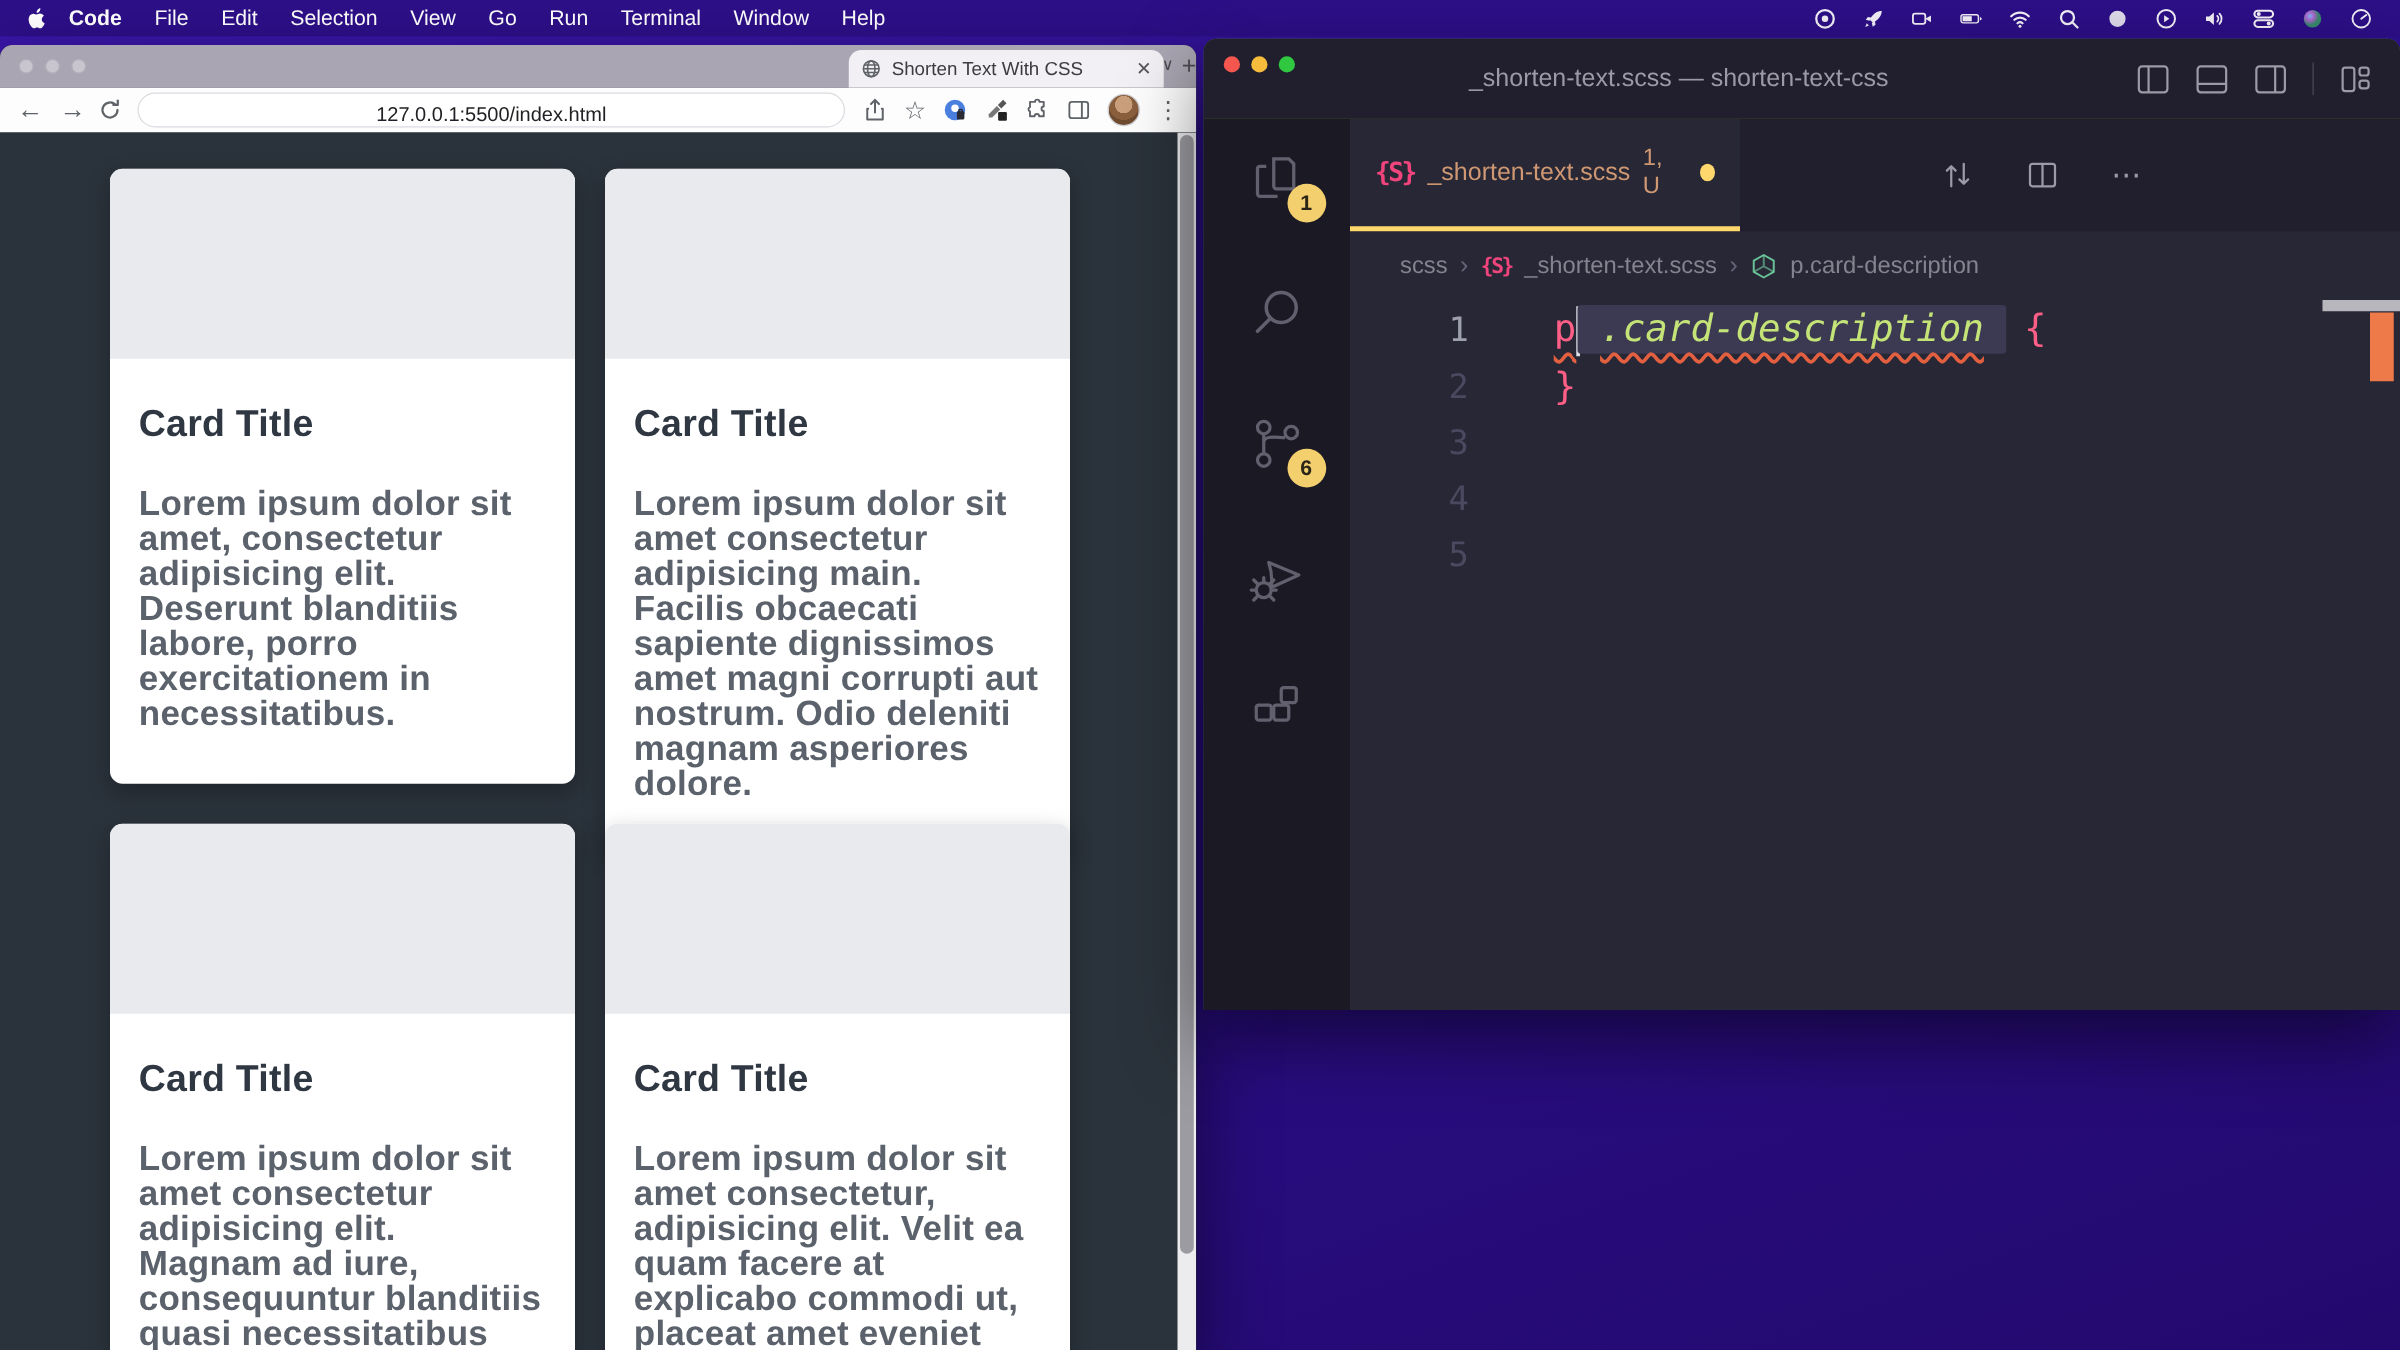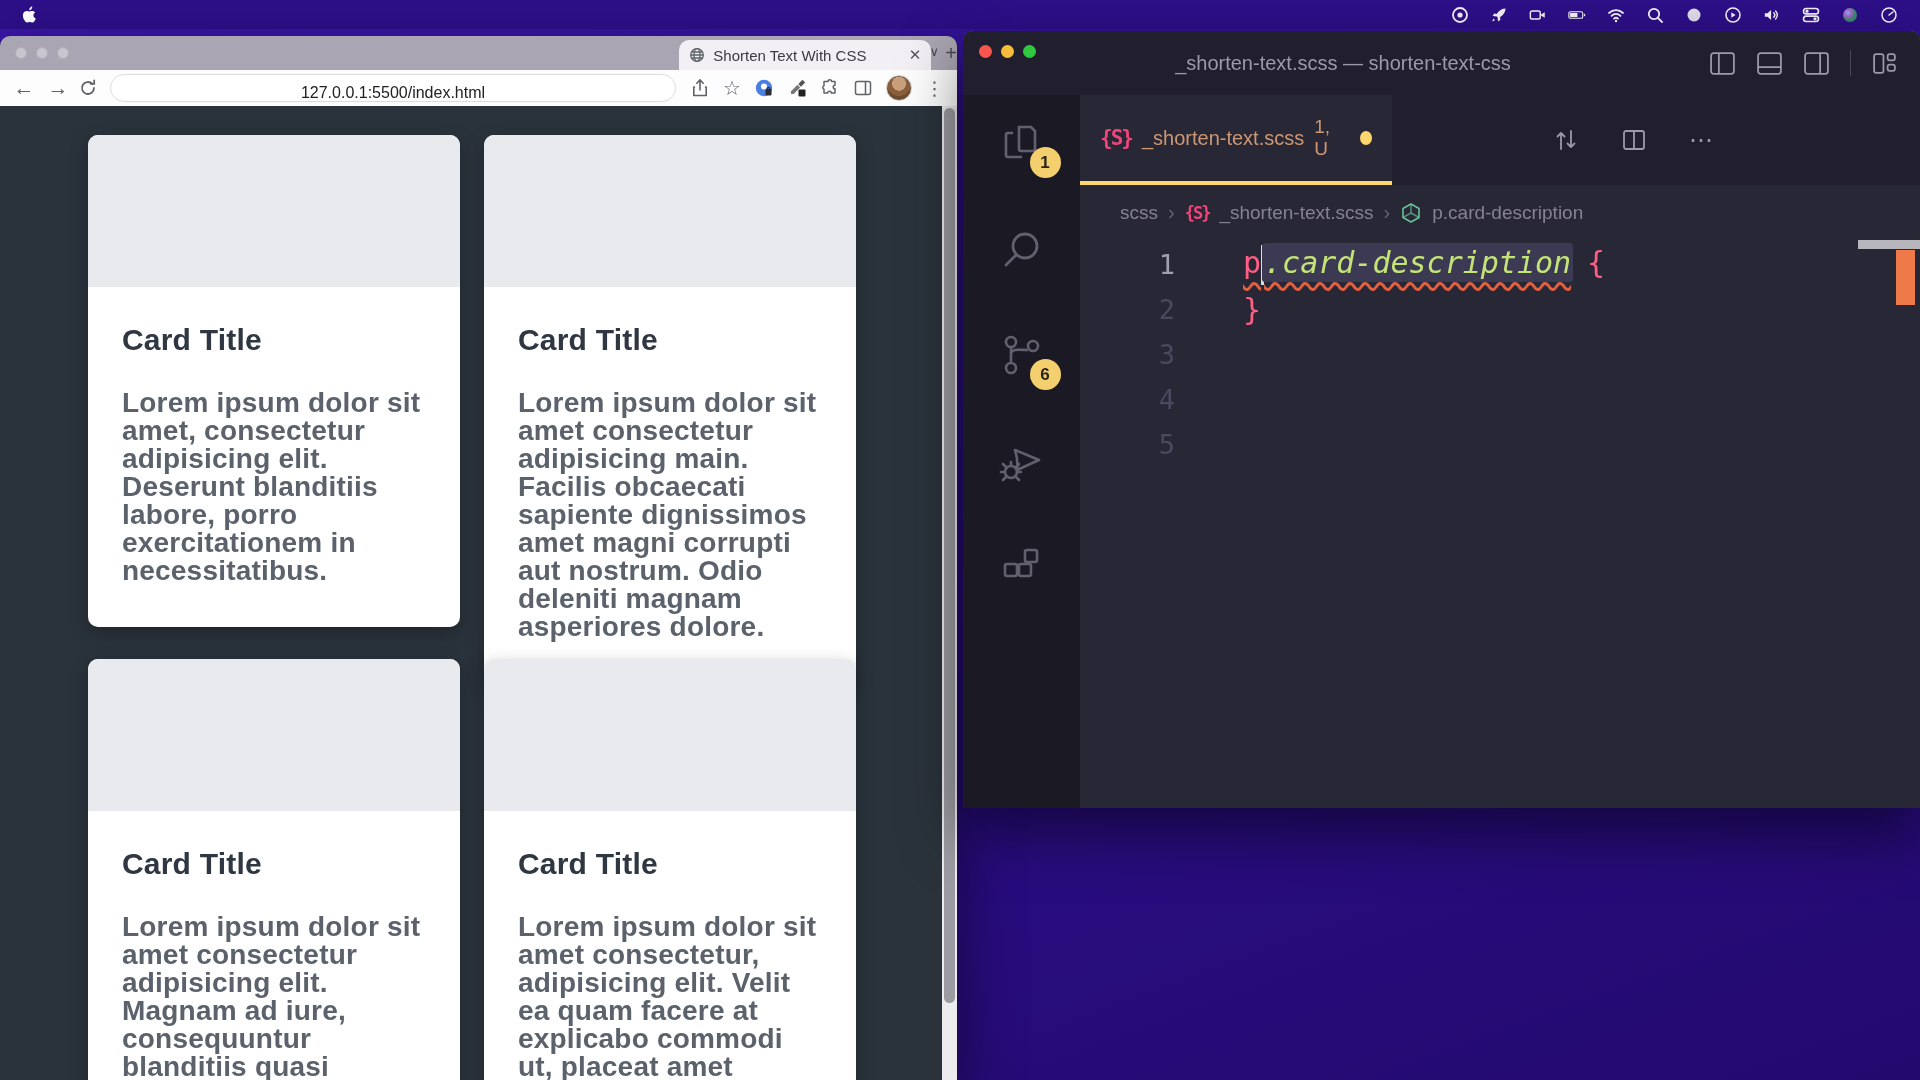--- a/index.html
+++ b/index.html
@@ -37,21 +37,21 @@
              display:flex; align-items:center; padding:0 10px; gap:9px; margin-left:6px;flex-direction:column; }
   .omnibox .url { font-size:16px; color:#202124; flex:1; white-space:nowrap; }
   .tb-right { display:flex; align-items:center; gap:13px; margin-left:8px; }
   .tb-ic { width:20px; height:20px; color:#5f6368; }
   .avatar { width:26px; height:26px; border-radius:50%; background:radial-gradient(circle at 50% 32%, #c9a07b 0 34%, #8a5f3e 35% 60%, #6f4b30 61%); border:1px solid #d0d0d4; }
   .viewport { position:relative; height:974px; background:#2a323b; overflow:hidden; }
   .scrollbar { position:absolute; right:0; top:0; width:15px; height:100%; background:#ecebee; }
   .scroll-thumb { position:absolute; left:2px; top:2px; width:11px; height:895px; border-radius:6px; background:#9b9ba1; }
   .card { position:absolute; width:372px; background:#fff; border-radius:10px; overflow:hidden; box-shadow:0 6px 18px rgba(0,0,0,.25); }
   .card-img { height:152px; background:#e9eaee; }
-  .card-body { padding:36px 34px 42px; }
+  .card-body { padding:36px 23px 42px; }
   .card-body h2 { font-size:30px; color:#2f3742; letter-spacing:.2px; margin-bottom:32px; }
   .card-body p { font-size:28px; line-height:28px; font-weight:bold; color:#5b626c; letter-spacing:.2px; }
 
   
   .vscode { left:963px; top:31px; width:957px; height:777px; border-radius:10px 10px 0 0; overflow:hidden;
             background:#4d7c0f; color:#8d8b99; }
   .vs-titlebar { height:64px; background:#211f2d; position:relative; display:flex; align-items:center; }
   .vs-lights { position:absolute; left:16px; top:14px; display:flex; gap:9px; }
   .vs-light { width:13px; height:13px; border-radius:50%; }
   .vs-title { position:absolute; left:0; width:760px; text-align:center; font-size:20px; color:#9d9aa8; white-space:nowrap; }
@@ -84,40 +84,52 @@
   .bc-sym-ic { width:22px; height:22px; color:#6fd2a2; }
 
   .code-area { flex:1; position:relative; font-family:"DejaVu Sans Mono",monospace; padding-top:2px; }
   .code-row { display:flex; height:45px; align-items:center; }
   .ln { width:95px; text-align:right; color:#4b4960; font-size:27px; }
   .code-txt { margin-left:68px; font-size:30px; white-space:pre; }
   .ln.active { color:#9fa0ad; }
   .tok-pink { color:#ff5f86; }
   .squig { text-decoration:underline; text-decoration-style:wavy; text-decoration-color:#e2603f;
            text-decoration-thickness:3px; text-underline-offset:9px; }
-  .tok-class { color:#c5e478; font-style:italic; background:#3c3a52; border-radius:3px; padding:2px 2px; }
+  .tok-class { color:#c5e478; font-style:italic; background:#3c3a52; border-radius:3px; padding:2px 18px; }
   .caret { display:inline-block; width:3px; height:40px; background:#dcdce2; vertical-align:middle; margin-right:-2px; }
   .brace-open { margin-left:14px; }
   .ruler-mark { position:absolute; right:5px; top:10px; width:19px; height:55px; background:#ee7a4a; }
   .ruler-shadow { position:absolute; right:0; top:0; width:62px; height:9px; background:#cfd0d4; opacity:.85; }
 
   .statusbar { height:45px; background:#211f2d; display:flex; align-items:center; font-size:19px; color:#8d8b99;
                padding:0 40px; gap:42px; }
   .sb-item { display:flex; align-items:center; gap:9px; }
   .sb-ic { width:21px; height:21px; }
   .sb-right { margin-left:auto; display:flex; align-items:center; gap:42px; }
 </style>
 </head>
 <body>
 
 <div class="menubar">
   <span class="apple">
     <svg width="16" height="18" viewBox="0 0 16 18">
         <path fill="#fff" d="M11.4 9.6c0-2 1.7-3 1.8-3.1C12.2 5 10.8 4.9 10.3 4.9c-1.2-.1-2.4.7-3 .7-.6 0-1.6-.7-2.6-.7C3.5 4.9 2.3 5.6 1.6 6.8.2 9.2 1.2 12.7 2.6 14.6c.7 1 1.5 2 2.5 2 1 0 1.4-.6 2.6-.6 1.2 0 1.5.6 2.6.6s1.7-1 2.4-1.9c.7-1.1 1-2.1 1-2.2-.1 0-2.3-.9-2.3-2.9zM9.5 3.1c.5-.7.9-1.6.8-2.5-.8 0-1.7.5-2.2 1.2-.5.6-.9 1.5-.8 2.4.9.1 1.7-.4 2.2-1.1z"></path>
       </svg>
+  </span>
+  <span class="menu-items">
+    <span class="menu-item app">Code</span>
+    <span class="menu-item">File</span>
+    <span class="menu-item">Edit</span>
+    <span class="menu-item">Selection</span>
+    <span class="menu-item">View</span>
+    <span class="menu-item">Go</span>
+    <span class="menu-item">Run</span>
+    <span class="menu-item">Terminal</span>
+    <span class="menu-item">Window</span>
+    <span class="menu-item">Help</span>
   </span>
   <span class="mb-status">
     <svg class="mb-ic" viewBox="0 0 18 18" fill="none" stroke="currentColor" stroke-width="1.8">
         <circle cx="9" cy="9" r="7"></circle>
         <circle cx="9" cy="9" r="2.6" fill="currentColor" stroke="none"></circle>
       </svg>
     <svg class="mb-ic" viewBox="0 0 18 18" fill="currentColor">
         <path d="M15.5 2.5c-3 .2-5.5 1.4-7.3 3.6L6.7 8 4.3 7.6 2.6 9.8l2.9.7.5-.6 2.1 2.1-.6.5.7 2.9 2.2-1.7-.4-2.4 1.9-1.5c2.2-1.8 3.4-4.3 3.6-7.3zM3.4 12.6l-1.2 2.9 2.9-1.2-1.7-1.7z"></path>
       </svg>
     <svg class="mb-ic" viewBox="0 0 20 18" fill="none" stroke="currentColor" stroke-width="1.6">

